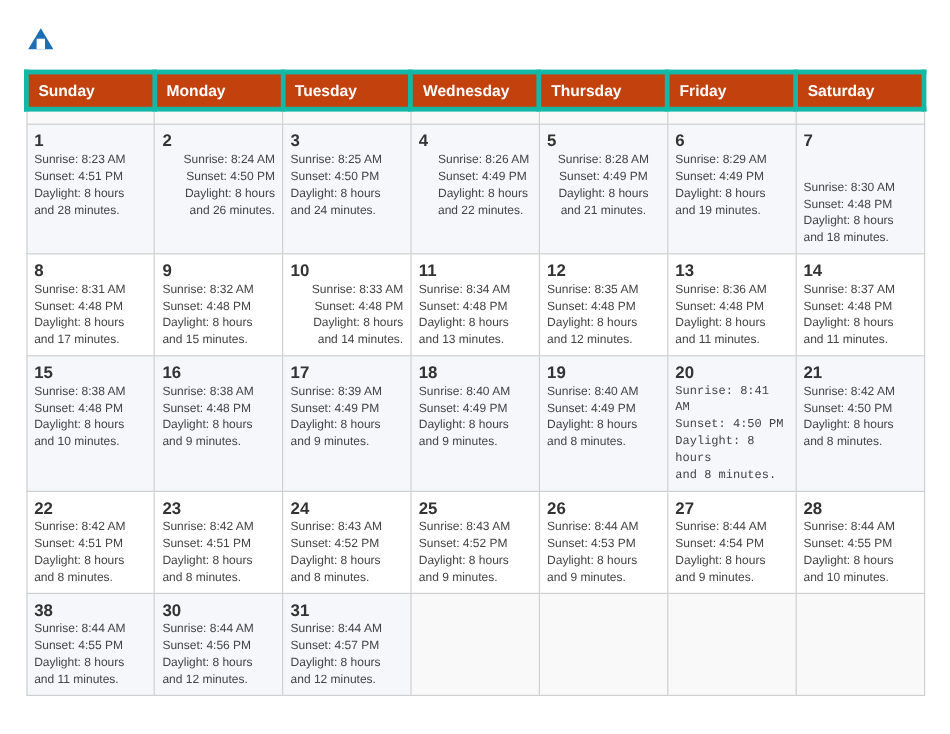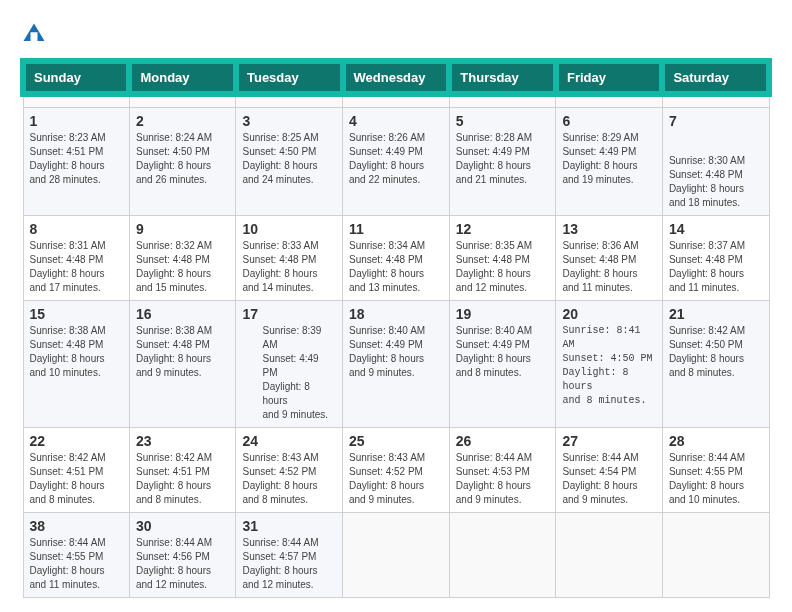--- a/index.html
+++ b/index.html
@@ -45,27 +45,27 @@
     .location {
       font-size: 16px;
       color: #555;
     }
     .calendar {
       width: 100%;
       border-collapse: collapse;
       font-size: 11px;
     }
     .calendar th {
-      background-color: #0f766e;
+      background-color: #c2410c;
       color: #fff;
       text-align: left;
       padding: 6px 8px;
       font-size: 13px;
       font-weight: bold;
-      border: 6px solid #14b8a6;
+      border: 4px solid #14b8a6;
     }
     .calendar td {
       vertical-align: top;
       padding: 5px 6px;
       border: 1px solid #d0d0d0;
       width: 107px;
       min-height: 80px;
       background: #fff;
     }
     .calendar tr:nth-child(even) td {
@@ -135,42 +135,42 @@
       <tr>
         <td>
           <span class="day-number">1</span>
           <div class="day-info" style="white-space: pre-line;">Sunrise: 8:23 AM
 Sunset: 4:51 PM
 Daylight: 8 hours
 and 28 minutes.</div>
         </td>
         <td>
           <span class="day-number">2</span>
-          <div class="day-info" style="white-space: pre-line;">Sunrise: 8:24 AM
+          <div class="day-info" style="white-space: pre-line; text-align: right;">Sunrise: 8:24 AM
 Sunset: 4:50 PM
 Daylight: 8 hours
 and 26 minutes.</div>
         </td>
         <td>
           <span class="day-number">3</span>
           <div class="day-info" style="white-space: pre-line;">Sunrise: 8:25 AM
 Sunset: 4:50 PM
 Daylight: 8 hours
 and 24 minutes.</div>
         </td>
         <td>
           <span class="day-number">4</span>
-          <div class="day-info" style="white-space: pre-line;">Sunrise: 8:26 AM
+          <div class="day-info" style="white-space: pre-line; margin-left: 16px;">Sunrise: 8:26 AM
 Sunset: 4:49 PM
 Daylight: 8 hours
 and 22 minutes.</div>
         </td>
         <td>
           <span class="day-number">5</span>
-          <div class="day-info" style="white-space: pre-line;">Sunrise: 8:28 AM
+          <div class="day-info" style="white-space: pre-line; text-align: center;">Sunrise: 8:28 AM
 Sunset: 4:49 PM
 Daylight: 8 hours
 and 21 minutes.</div>
         </td>
         <td>
           <span class="day-number">6</span>
           <div class="day-info" style="white-space: pre-line;">Sunrise: 8:29 AM
 Sunset: 4:49 PM
 Daylight: 8 hours
 and 19 minutes.</div>
@@ -193,21 +193,21 @@
         </td>
         <td>
           <span class="day-number">9</span>
           <div class="day-info" style="white-space: pre-line;">Sunrise: 8:32 AM
 Sunset: 4:48 PM
 Daylight: 8 hours
 and 15 minutes.</div>
         </td>
         <td>
           <span class="day-number">10</span>
-          <div class="day-info" style="white-space: pre-line;">Sunrise: 8:33 AM
+          <div class="day-info" style="white-space: pre-line; text-align: right;">Sunrise: 8:33 AM
 Sunset: 4:48 PM
 Daylight: 8 hours
 and 14 minutes.</div>
         </td>
         <td>
           <span class="day-number">11</span>
           <div class="day-info" style="white-space: pre-line;">Sunrise: 8:34 AM
 Sunset: 4:48 PM
 Daylight: 8 hours
 and 13 minutes.</div>
@@ -244,21 +244,21 @@
         </td>
         <td>
           <span class="day-number">16</span>
           <div class="day-info" style="white-space: pre-line;">Sunrise: 8:38 AM
 Sunset: 4:48 PM
 Daylight: 8 hours
 and 9 minutes.</div>
         </td>
         <td>
           <span class="day-number">17</span>
-          <div class="day-info" style="white-space: pre-line; margin-left: 20px;">Sunrise: 8:39 AM
+          <div class="day-info" style="white-space: pre-line;">Sunrise: 8:39 AM
 Sunset: 4:49 PM
 Daylight: 8 hours
 and 9 minutes.</div>
         </td>
         <td>
           <span class="day-number">18</span>
           <div class="day-info" style="white-space: pre-line;">Sunrise: 8:40 AM
 Sunset: 4:49 PM
 Daylight: 8 hours
 and 9 minutes.</div>

